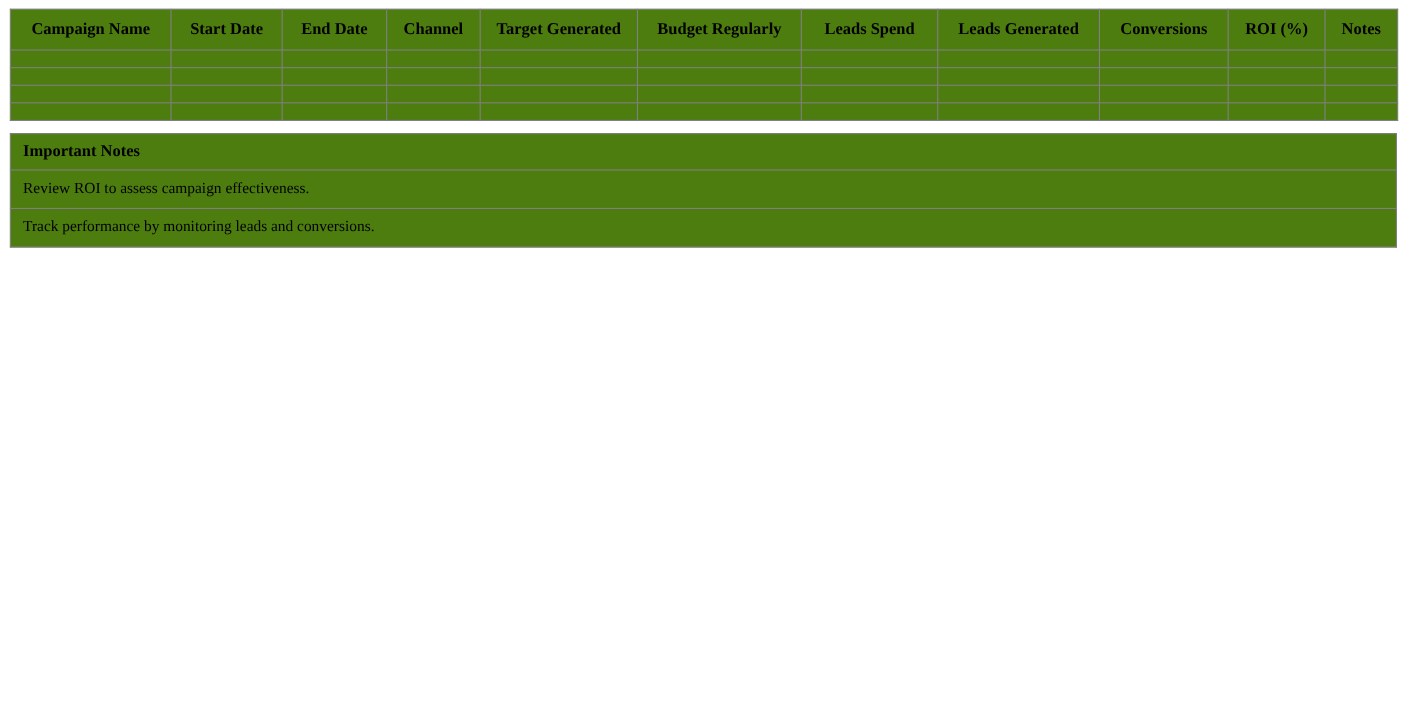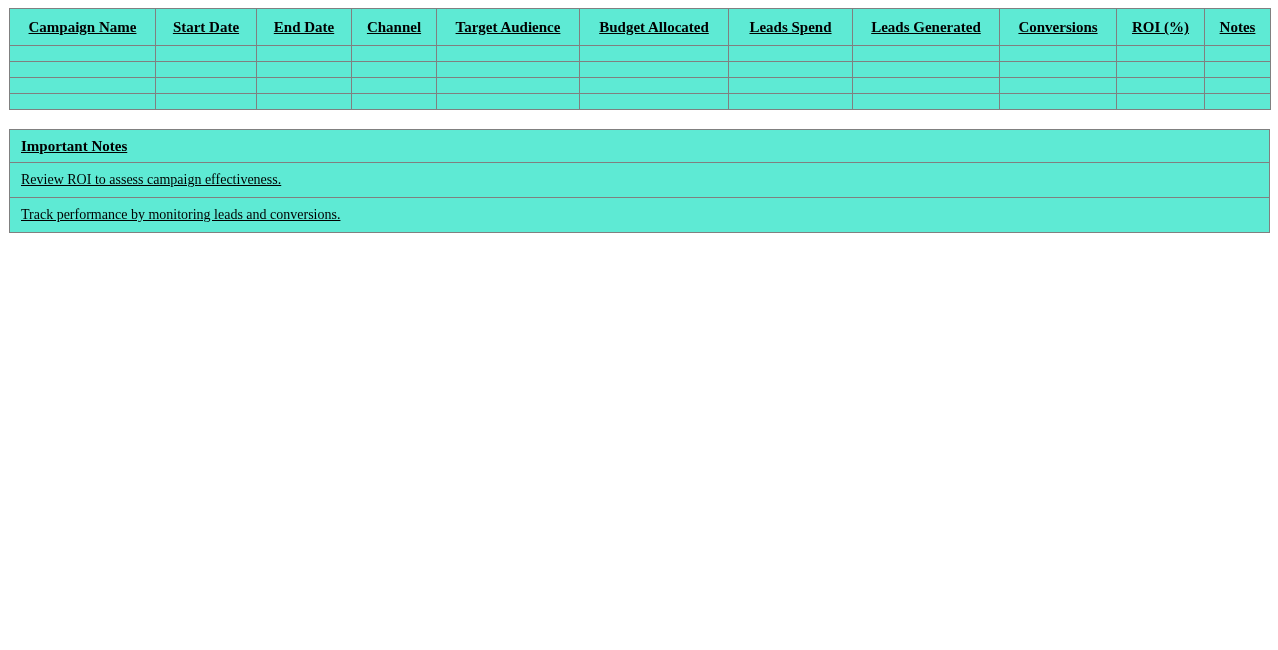--- a/index.html
+++ b/index.html
@@ -12,43 +12,42 @@
     color: #000000;
   }
   .page {
     padding: 8px 9px;
     box-sizing: border-box;
   }
   table {
     border-collapse: collapse;
     table-layout: fixed;
     width: 1261px;
-    background: #5eead4;
-    text-decoration: underline;
+    background: #4d7c0f;
   }
   
   .campaign-table th {
     border: 1px solid #808080;
     font-weight: bold;
     font-size: 15px;
     line-height: 18px;
     text-align: center;
     vertical-align: middle;
     padding: 9px 4px;
     overflow: hidden;
     white-space: nowrap;
   }
   .campaign-table td {
     border: 1px solid #808080;
     height: 15px;
     padding: 0;
   }
   
   .notes-table {
-    margin-top: 19px;
+    margin-top: 11px;
   }
   .notes-table td {
     border: 1px solid #808080;
     font-size: 14px;
     line-height: 16px;
     vertical-align: middle;
     padding: 9px 11px;
   }
   .notes-table td.notes-header {
     font-weight: bold;
@@ -75,22 +74,22 @@
       <col style="width:117px">
       <col style="width:88px">
       <col style="width:66px">
     </colgroup>
     <thead>
       <tr>
         <th>Campaign Name</th>
         <th>Start Date</th>
         <th>End Date</th>
         <th>Channel</th>
-        <th>Target Audience</th>
-        <th>Budget Allocated</th>
+        <th>Target Generated</th>
+        <th>Budget Regularly</th>
         <th>Leads Spend</th>
         <th>Leads Generated</th>
         <th>Conversions</th>
         <th>ROI (%)</th>
         <th>Notes</th>
       </tr>
     </thead>
     <tbody>
       <tr>
         <td></td>

